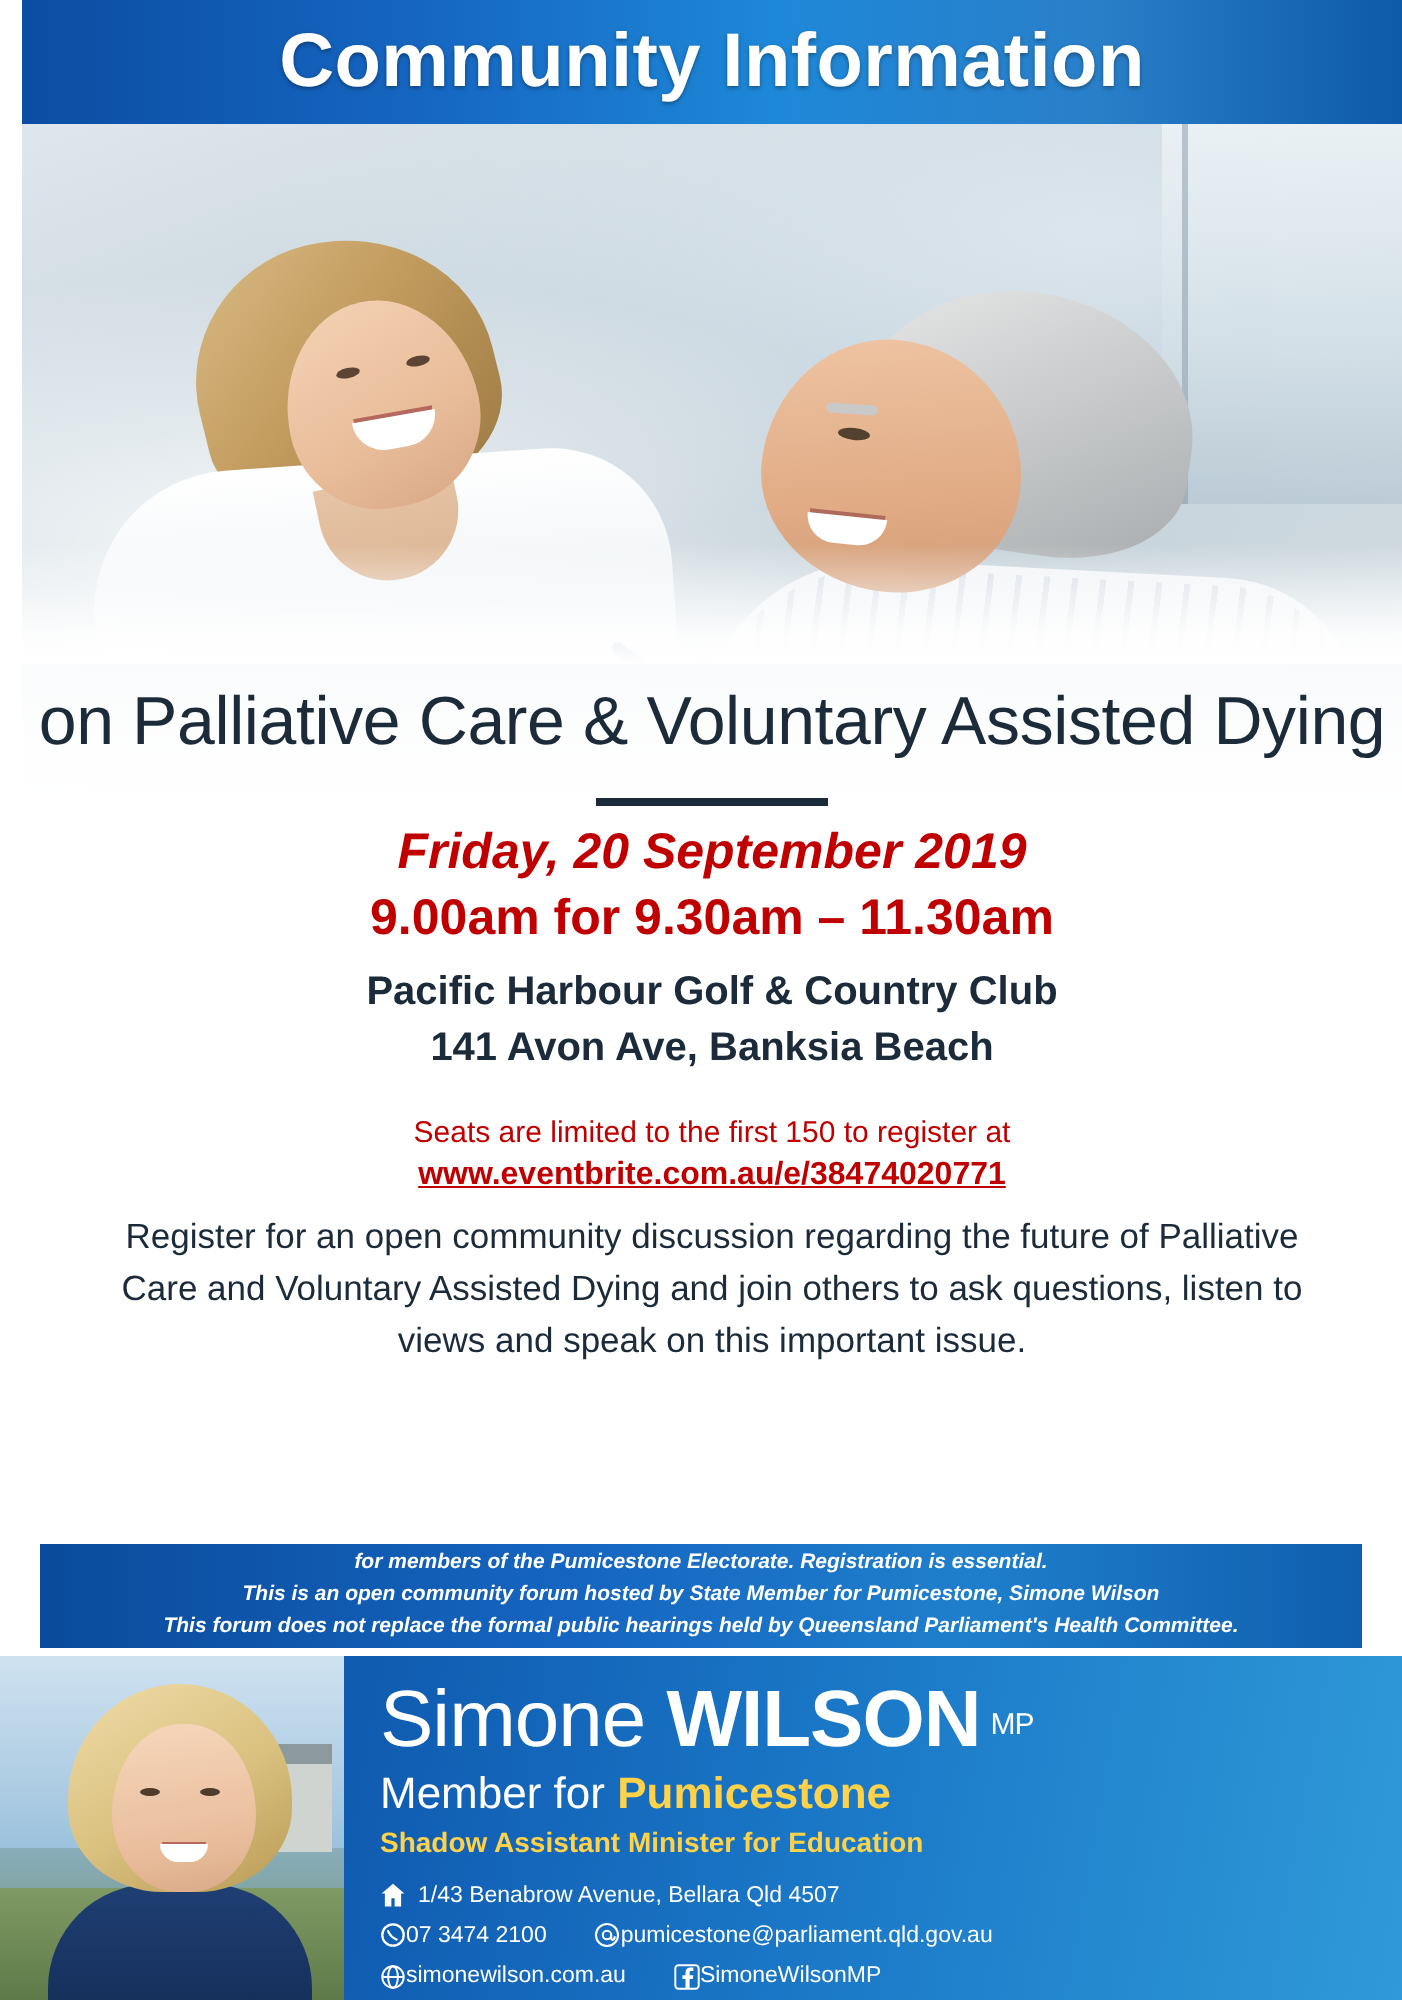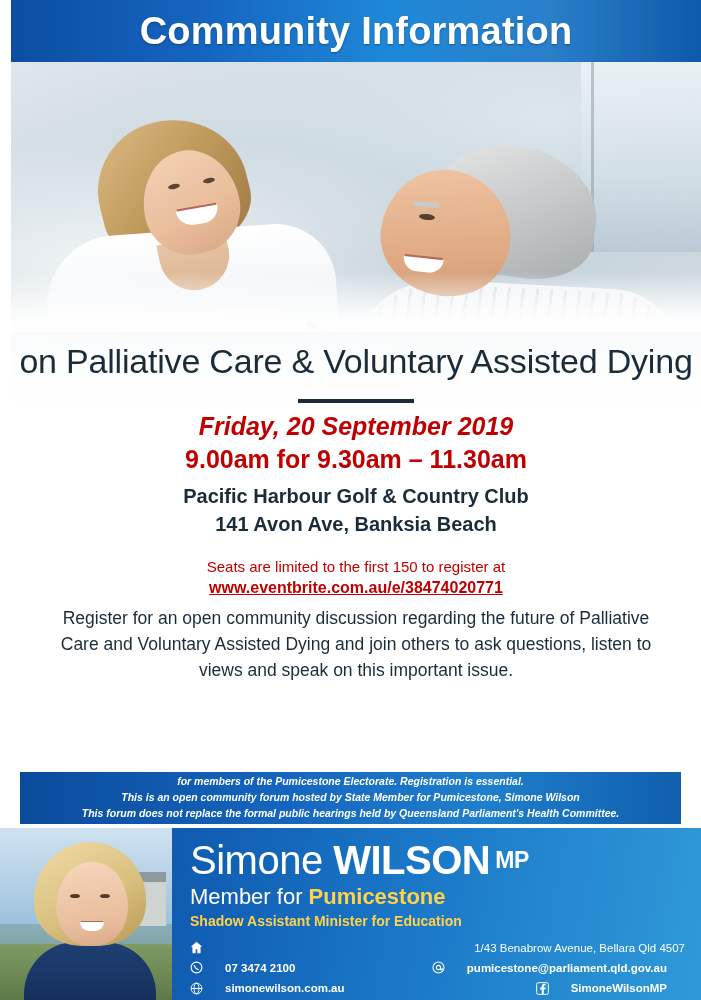--- a/index.html
+++ b/index.html
@@ -356,47 +356,47 @@
     position: relative;
   }
   .mp-name {
     font-size: 40px;
     line-height: 1.02;
     letter-spacing: -0.5px;
     white-space: nowrap;
   }
   .mp-first { font-weight: normal; }
   .mp-last { font-weight: bold; }
-  .mp-suffix { font-size: 23px; font-weight: bold; vertical-align: 6px; margin-left: 5px; }
+  .mp-suffix { font-size: 15px; font-weight: normal; vertical-align: 6px; margin-left: 5px; }
   .mp-member {
     font-size: 22px;
     margin-top: 3px;
   }
   .mp-electorate { color: #ffd24a; font-weight: bold; }
   .mp-role {
     font-size: 14px;
     font-weight: bold;
     color: #ffd24a;
     margin-top: 3px;
   }
   .contact {
     margin-top: 9px;
     font-size: 11.5px;
     line-height: 1.75;
   }
-  .contact-row { display: flex; align-items: center; gap: 6px; justify-content: space-between; }
+  .contact-row { display: flex; align-items: center; gap: 6px; }
   .contact-row .ic {
     display: inline-flex;
     align-items: center;
     justify-content: center;
     width: 13px; height: 13px;
     color: #ffffff;
     flex: 0 0 13px;
   }
-  .contact-inline { display: flex; align-items: center; gap: 22px; margin-right: 18px; font-weight: bold; }
+  .contact-inline { display: flex; align-items: center; gap: 0; margin-right: 18px; }
   .contact-multi { display: flex; align-items: center; }
 </style>
 </head>
 <body>
 
 <div class="poster">
 
   <div class="header">
     <div class="header-title">Community Information</div>
   </div>

